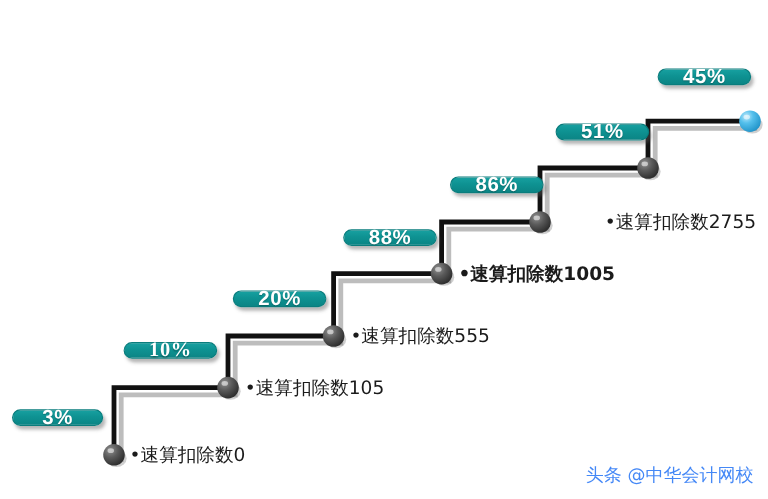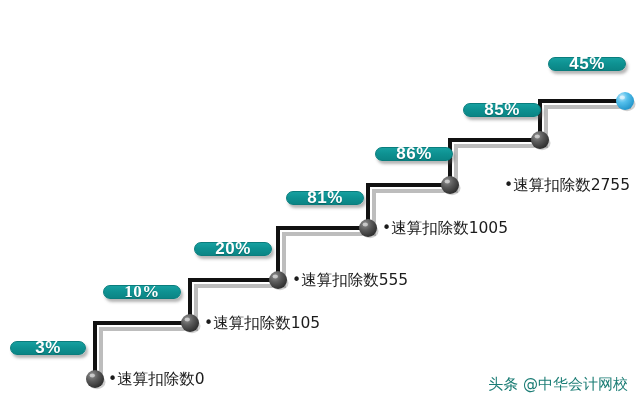--- a/index.html
+++ b/index.html
@@ -43,22 +43,22 @@
     position: absolute;
     color: #1b1b1b;
     font-size: 15.5px;
     font-family: "DejaVu Sans", "Liberation Sans", sans-serif;
     white-space: nowrap;
     line-height: 1;
   }
   .watermark {
     position: absolute;
     right: 12px;
-    bottom: 22px;
-    color: #0f766e;
+    bottom: 10px;
+    color: #3b82f6;
     font-size: 15px;
     font-family: "DejaVu Sans", "Liberation Sans", sans-serif;
     white-space: nowrap;
     opacity: 0.95;
   }
 </style>
 </head>
 <body>
 
 <div id="stage">
@@ -104,27 +104,27 @@
         <ellipse cx="627" cy="104" rx="8.549999999999999" ry="7.2" fill="rgba(120,120,120,0.35)"></ellipse>
         <circle cx="625" cy="101" r="9" fill="url(#gradEnd)"></circle>
         <ellipse cx="622.3" cy="97.58" rx="2.6999999999999997" ry="1.98" fill="rgba(255,255,255,0.55)"></ellipse>
       </g>
   </svg>
 
   <div id="badges">
       <div class="rate-badge" style="left: 10px; top: 341px; width: 76px;">3%</div>
       <div class="rate-badge" style="left: 103px; top: 285px; width: 78px; font-family: Liberation Serif, serif;">10%</div>
       <div class="rate-badge" style="left: 194px; top: 242px; width: 78px;">20%</div>
-      <div class="rate-badge" style="left: 286px; top: 191px; width: 78px;">81%</div>
+      <div class="rate-badge" style="left: 286px; top: 191px; width: 78px;">88%</div>
       <div class="rate-badge" style="left: 375px; top: 147px; width: 78px;">86%</div>
-      <div class="rate-badge" style="left: 463px; top: 103px; width: 78px;">85%</div>
+      <div class="rate-badge" style="left: 463px; top: 103px; width: 78px;">51%</div>
       <div class="rate-badge" style="left: 548px; top: 57px; width: 78px;">45%</div>
     </div>
   <div id="labels">
       <div class="deduct-label" style="left: 108px; top: 372px;">•速算扣除数0</div>
       <div class="deduct-label" style="left: 204px; top: 316px;">•速算扣除数105</div>
       <div class="deduct-label" style="left: 292px; top: 273px;">•速算扣除数555</div>
-      <div class="deduct-label" style="left: 382px; top: 221px;">•速算扣除数1005</div>
+      <div class="deduct-label" style="left: 382px; top: 221px; font-weight: bold;">•速算扣除数1005</div>
       <div class="deduct-label" style="left: 476px; top: 178px; margin-left: 28px;">•速算扣除数2755</div>
     </div>
 
   <div class="watermark">头条 @中华会计网校</div>
 </div>
 
 </body></html>

